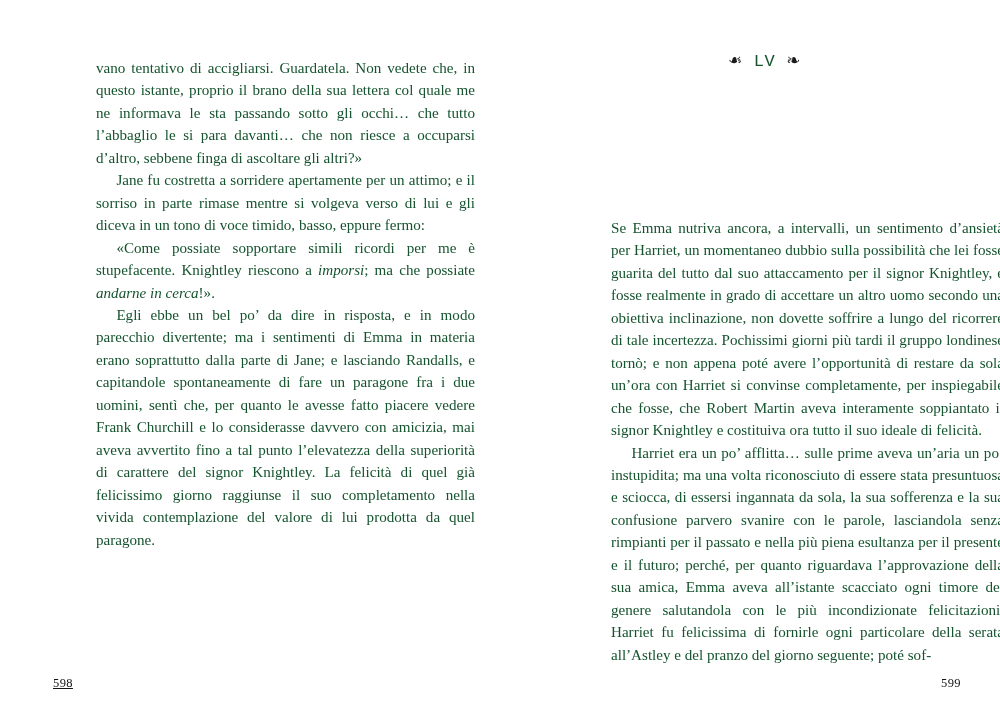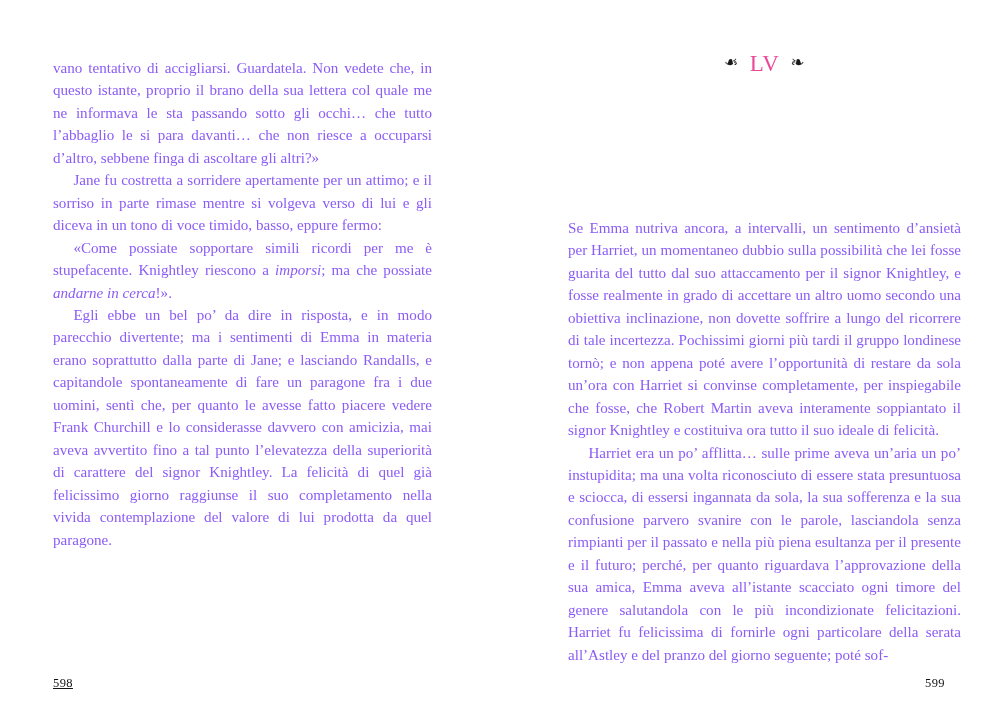--- a/index.html
+++ b/index.html
@@ -32,21 +32,22 @@
   .page-right { left: 500px; width: 500px; }
 
   
   .text-col {
     position: absolute;
     font-size: 15.1px;
     line-height: 22.45px;
     text-align: justify;
     text-justify: inter-word;
     hyphens: none;
-    color: #8b5cf6;
+    color: #14532d;
+    margin-left: 43px;
   }
   .col-left {
     left: 53px;
     top: 57px;
     width: 379px;
   }
   .col-right {
     left: 568px;
     top: 217px;
     width: 393px;
@@ -77,36 +78,37 @@
     color: #1a1a1a;
     vertical-align: middle;
     position: relative;
     top: -1px;
     letter-spacing: 0;
   }
   .ornament-left  { transform: scaleX(-1); margin-right: 11px; }
   .ornament-right { margin-left: 11px; }
   .chapter-number {
     display: inline-block;
-    font-size: 23px;
+    font-size: 17px;
     letter-spacing: 0.6px;
     vertical-align: middle;
-    color: #ec4899;
+    color: #14532d;
+    font-family: Liberation Mono, monospace;
   }
 
   
   .folio {
     position: absolute;
     bottom: 28px;
     font-size: 12.5px;
     letter-spacing: 0.4px;
     color: #141414;
   }
   .folio-left  { left: 53px; text-decoration: underline; }
-  .folio-right { right: 55px; margin-top: 12px; }
+  .folio-right { right: 39px; margin-top: 12px; }
 </style>
 </head>
 <body>
 
 <div class="spread">
 
   <div class="page page-left">
 
     <div class="text-col col-left">
       <p class="para no-indent">

